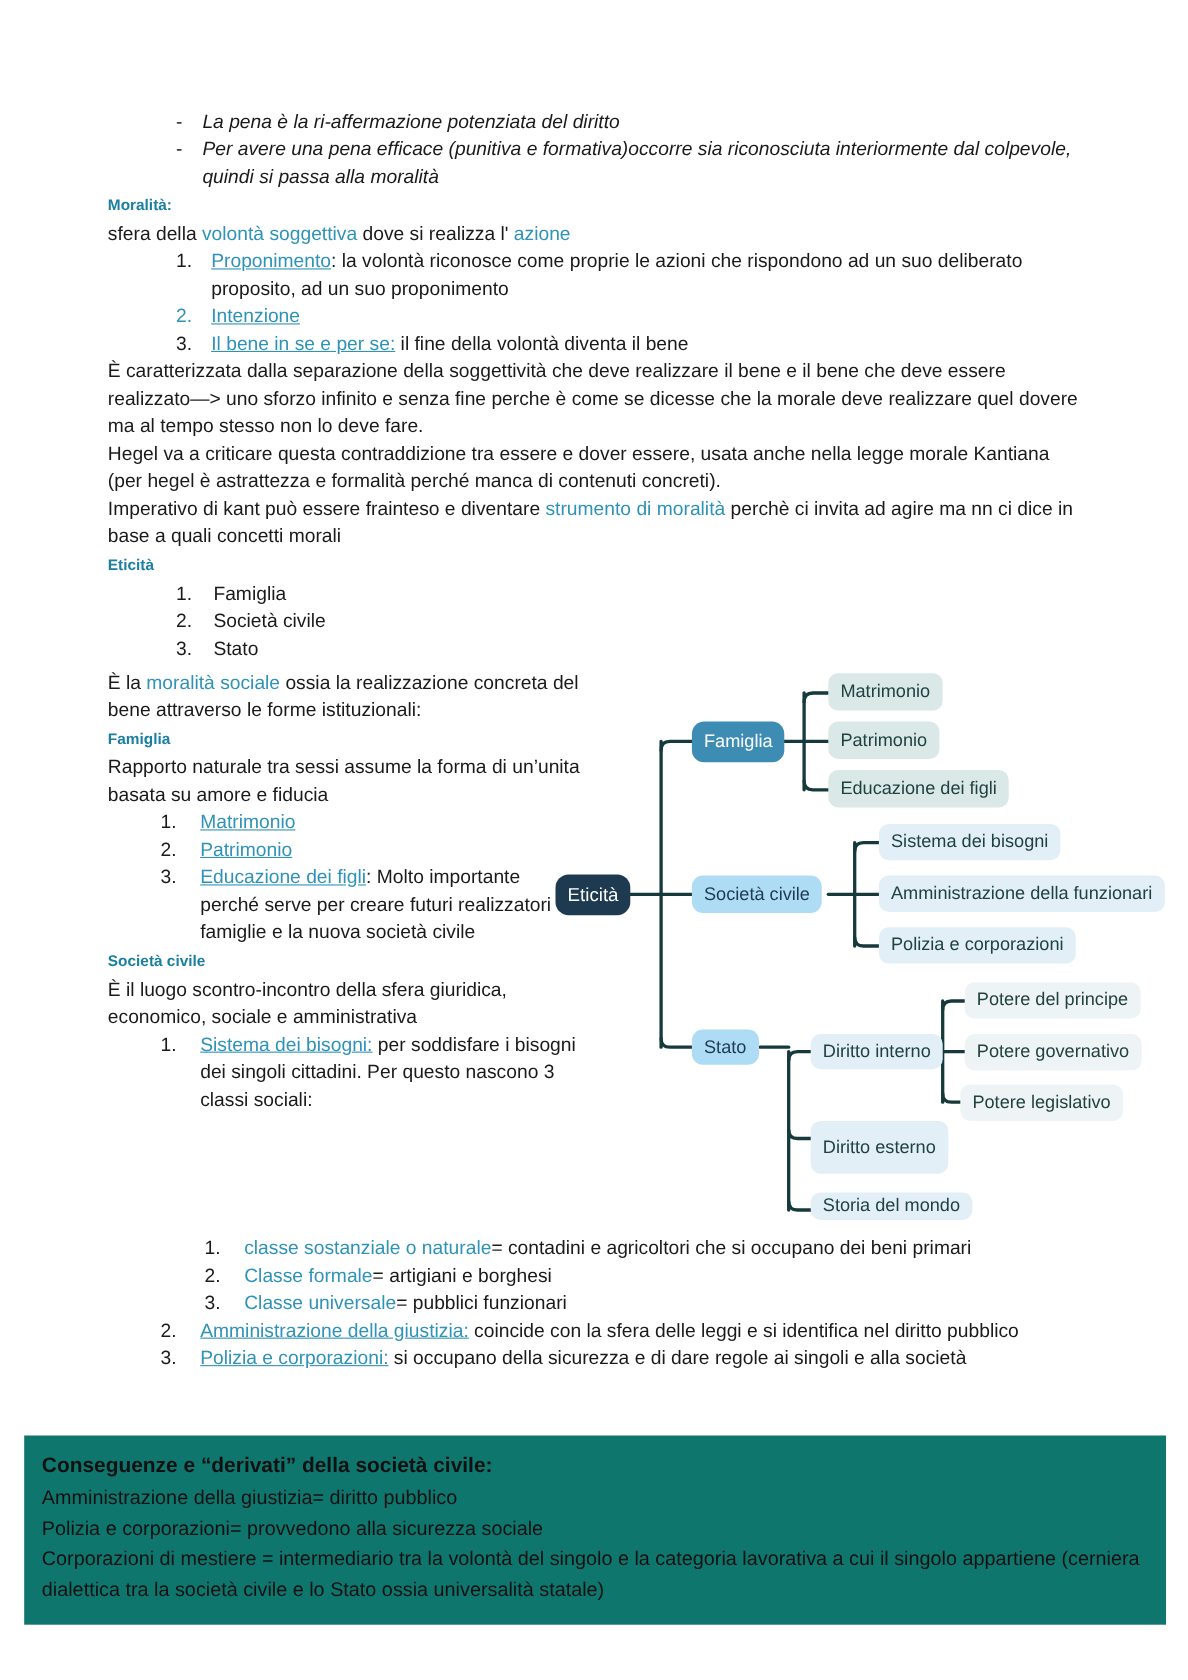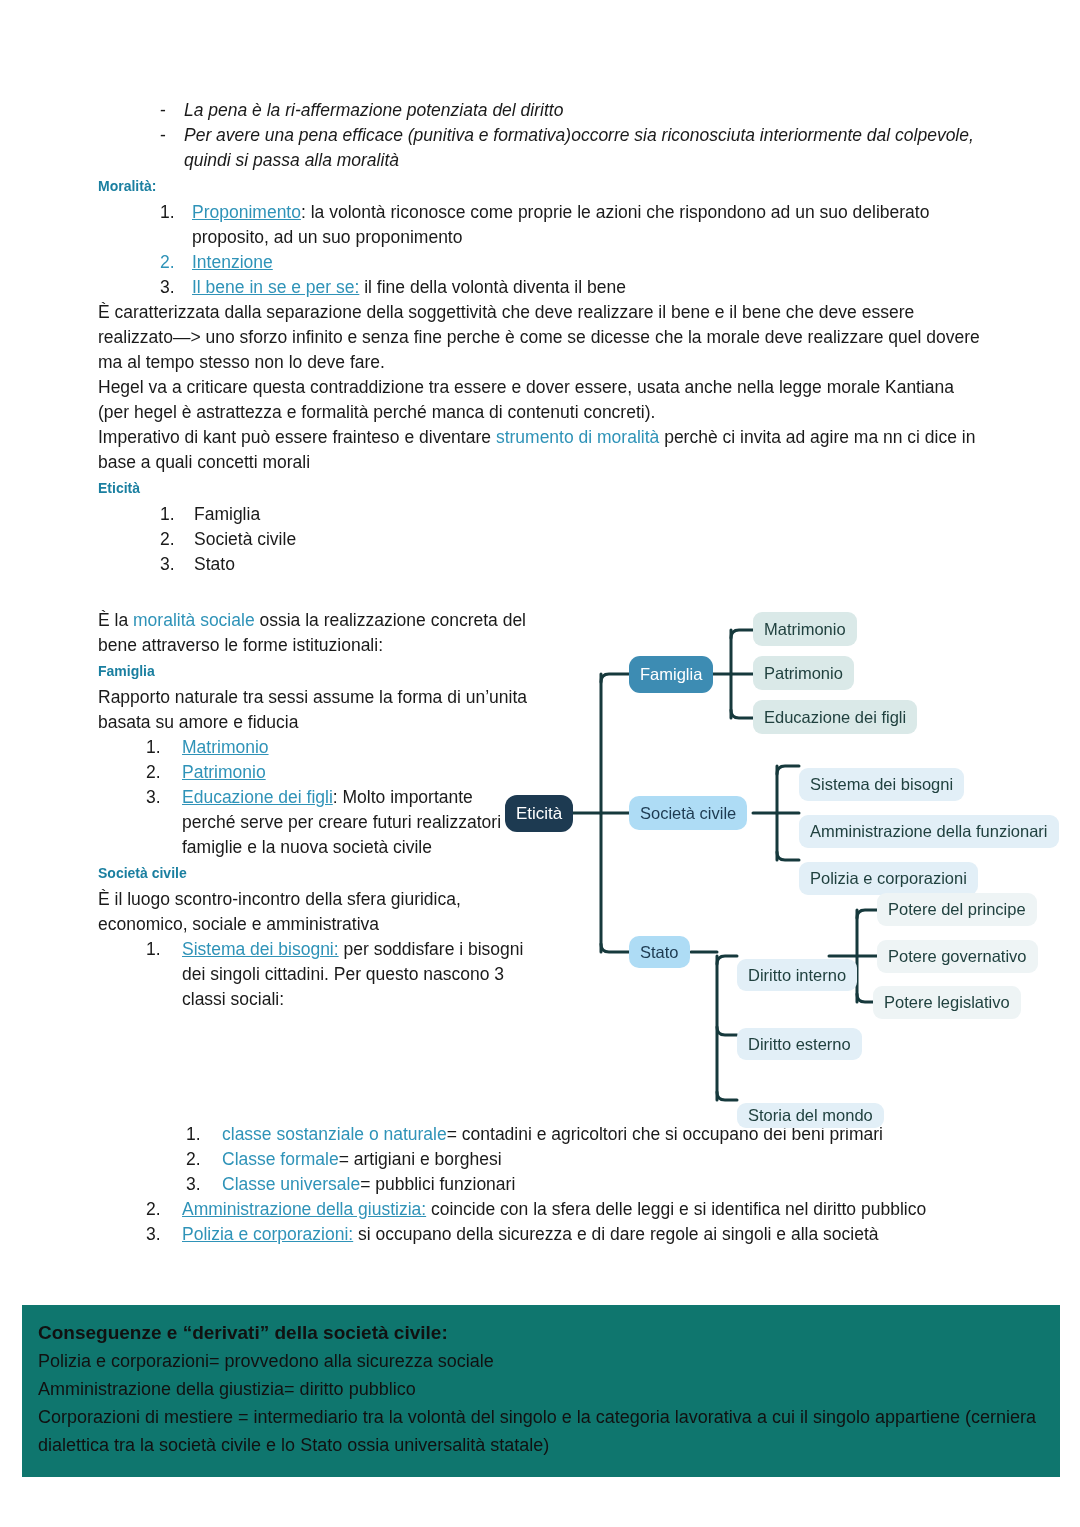--- a/index.html
+++ b/index.html
@@ -64,41 +64,42 @@
     display:flex;align-items:center;
     white-space:nowrap;
     font-size:16.5px;
     border-radius:9px;
     padding:0 11px;
   }
   .n-root{background:#1d3a51;color:#ffffff;border-radius:12px;font-size:17px;}
   .n-fam{background:#3d8cb3;color:#ffffff;border-radius:11px;}
   .n-lvl2{background:#aedcf5;color:#1d3a51;border-radius:10px;}
   .n-leaf-green{background:#dae9e8;color:#20413f;}
-  .n-leaf-blue{background:#e2eff7;color:#20413f;margin-top:19px;}
+  .n-leaf-blue{background:#e2eff7;color:#20413f;}
   .n-leaf-pale{background:#eef4f5;color:#20413f;}
 </style>
 </head>
 <body>
 
 <div class="page">
 
   <div id="top-block">
 
     <div class="dashrow">
       <span class="dash">-</span>
       <span class="dashtxt">La pena è la ri-affermazione potenziata del diritto</span>
     </div>
     <div class="dashrow">
       <span class="dash">-</span>
       <span class="dashtxt">Per avere una pena efficace (punitiva e formativa)occorre sia riconosciuta interiormente dal colpevole, quindi si passa alla moralità</span>
     </div>
 
     <div class="hd">Moralità:</div>
 
+    <div class="para"><span class="blk">sfera della </span><span class="hi">volontà soggettiva</span><span class="blk"> dove si realizza l' </span><span class="hi">azione</span></div>
 
     <div class="numrow">
       <span class="num">1.</span>
       <span class="numtxt"><span class="hi-u">Proponimento</span><span class="blk">: la volontà riconosce come proprie le azioni che rispondono ad un suo deliberato proposito, ad un suo proponimento</span></span>
     </div>
     <div class="numrow">
       <span class="num teal">2.</span>
       <span class="numtxt"><span class="hi-u">Intenzione</span></span>
     </div>
     <div class="numrow">
@@ -179,22 +180,22 @@
     </div>
     <div class="numrow">
       <span class="num">3.</span>
       <span class="numtxt"><span class="hi-u">Polizia e corporazioni:</span><span class="blk"> si occupano della sicurezza e di dare regole ai singoli e alla società</span></span>
     </div>
 
   </div>
 
   <div id="callout">
     <div class="ctitle">Conseguenze e “derivati” della società civile:</div>
+    <div class="cline">Amministrazione della giustizia= diritto pubblico</div>
     <div class="cline">Polizia e corporazioni= provvedono alla sicurezza sociale</div>
-    <div class="cline">Amministrazione della giustizia= diritto pubblico</div>
     <div class="cline">Corporazioni di mestiere = intermediario tra la volontà del singolo e la categoria lavorativa a cui il singolo appartiene (cerniera dialettica tra la società civile e lo Stato ossia universalità statale)</div>
   </div>
 
   <div id="diagram">
 
     <svg width="575" height="535" viewBox="0 0 575 535">
       <g fill="none" stroke="#16393c" stroke-width="3" stroke-linecap="round">
 
         <path d="M 48 221 H 96"></path>
 
@@ -240,21 +241,21 @@
 
     <div class="node n-leaf-green" style="left:248px;top:20px;height:34px;">Matrimonio</div>
     <div class="node n-leaf-green" style="left:248px;top:64px;height:34px;">Patrimonio</div>
     <div class="node n-leaf-green" style="left:248px;top:108px;height:34px;">Educazione dei figli</div>
 
     <div class="node n-leaf-blue" style="left:294px;top:157px;height:33px;">Sistema dei bisogni</div>
     <div class="node n-leaf-blue" style="left:294px;top:204px;height:33px;">Amministrazione della funzionari</div>
     <div class="node n-leaf-blue" style="left:294px;top:251px;height:33px;">Polizia e corporazioni</div>
 
     <div class="node n-leaf-blue" style="left:232px;top:348px;height:32px;">Diritto interno</div>
-    <div class="node n-leaf-blue" style="left:232px;top:417px;height:32px;">Diritto esterno</div>
+    <div class="node n-leaf-blue" style="left:232px;top:427px;height:48px;">Diritto esterno</div>
     <div class="node n-leaf-blue" style="left:232px;top:492px;height:25px;">Storia del mondo</div>
 
     <div class="node n-leaf-pale" style="left:372px;top:301px;height:33px;">Potere del principe</div>
     <div class="node n-leaf-pale" style="left:372px;top:348px;height:33px;">Potere governativo</div>
     <div class="node n-leaf-pale" style="left:368px;top:394px;height:33px;">Potere legislativo</div>
 
   </div>
 
 </div>
 

